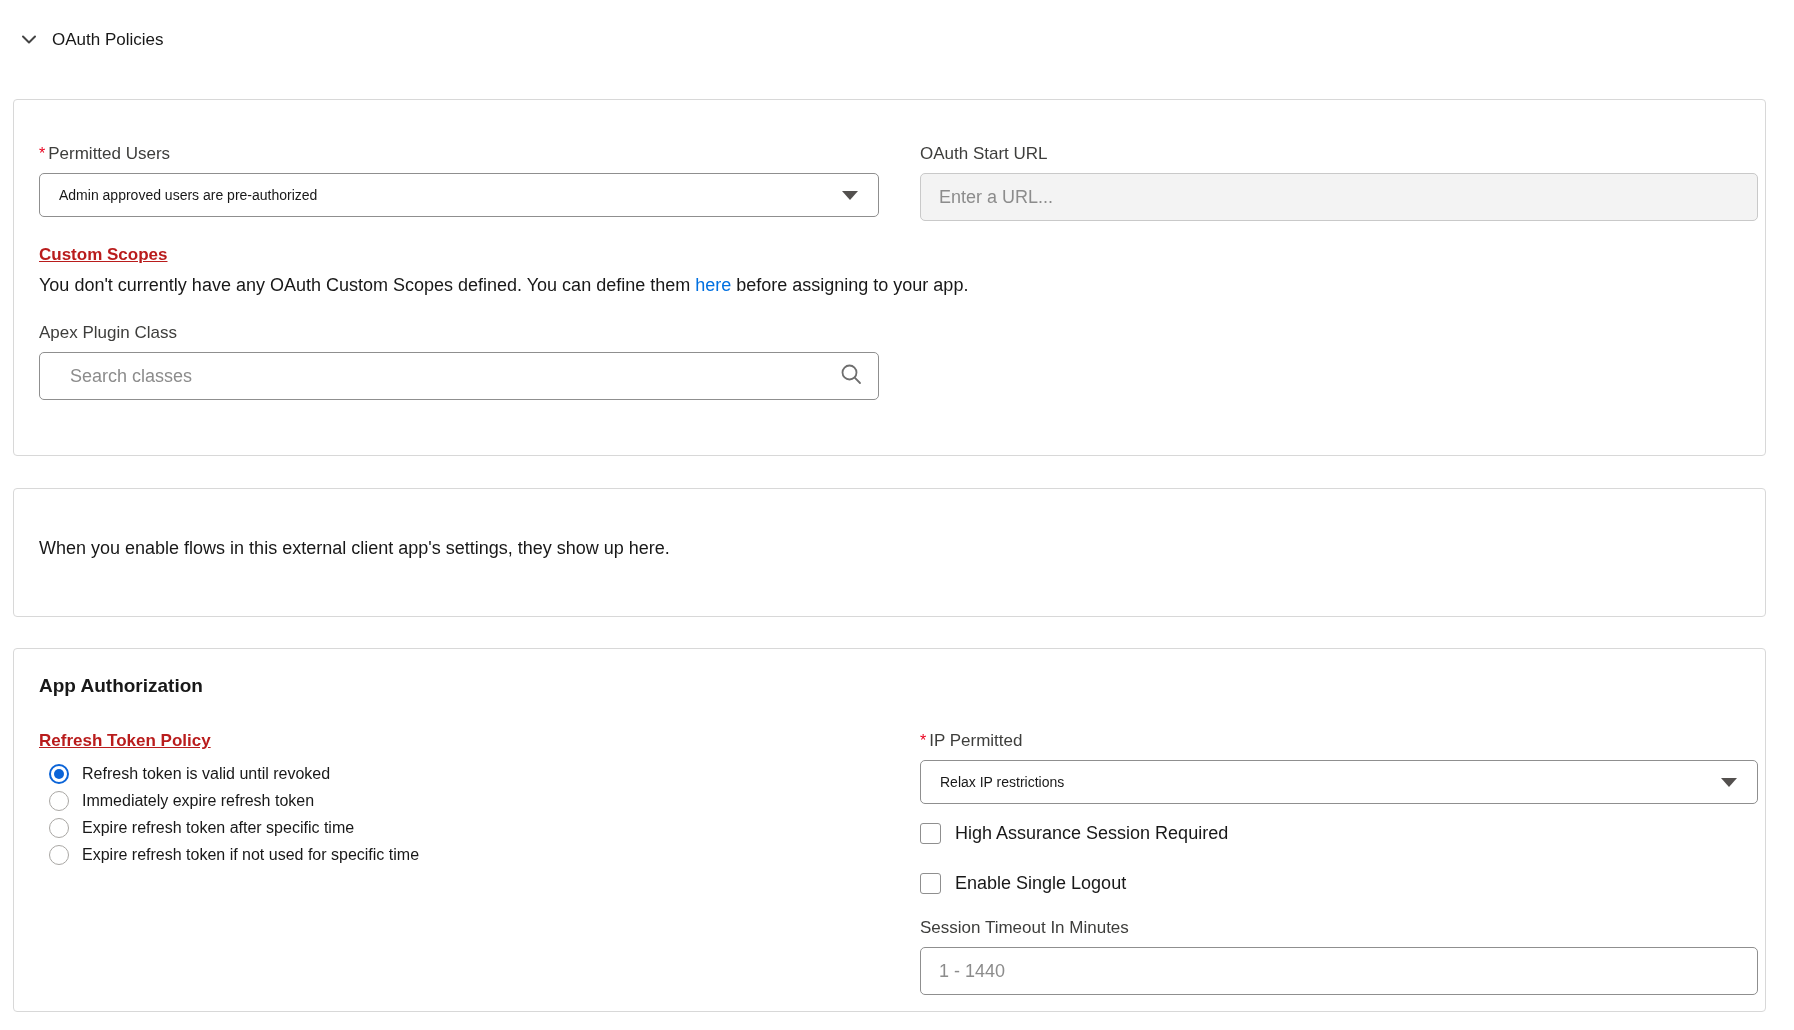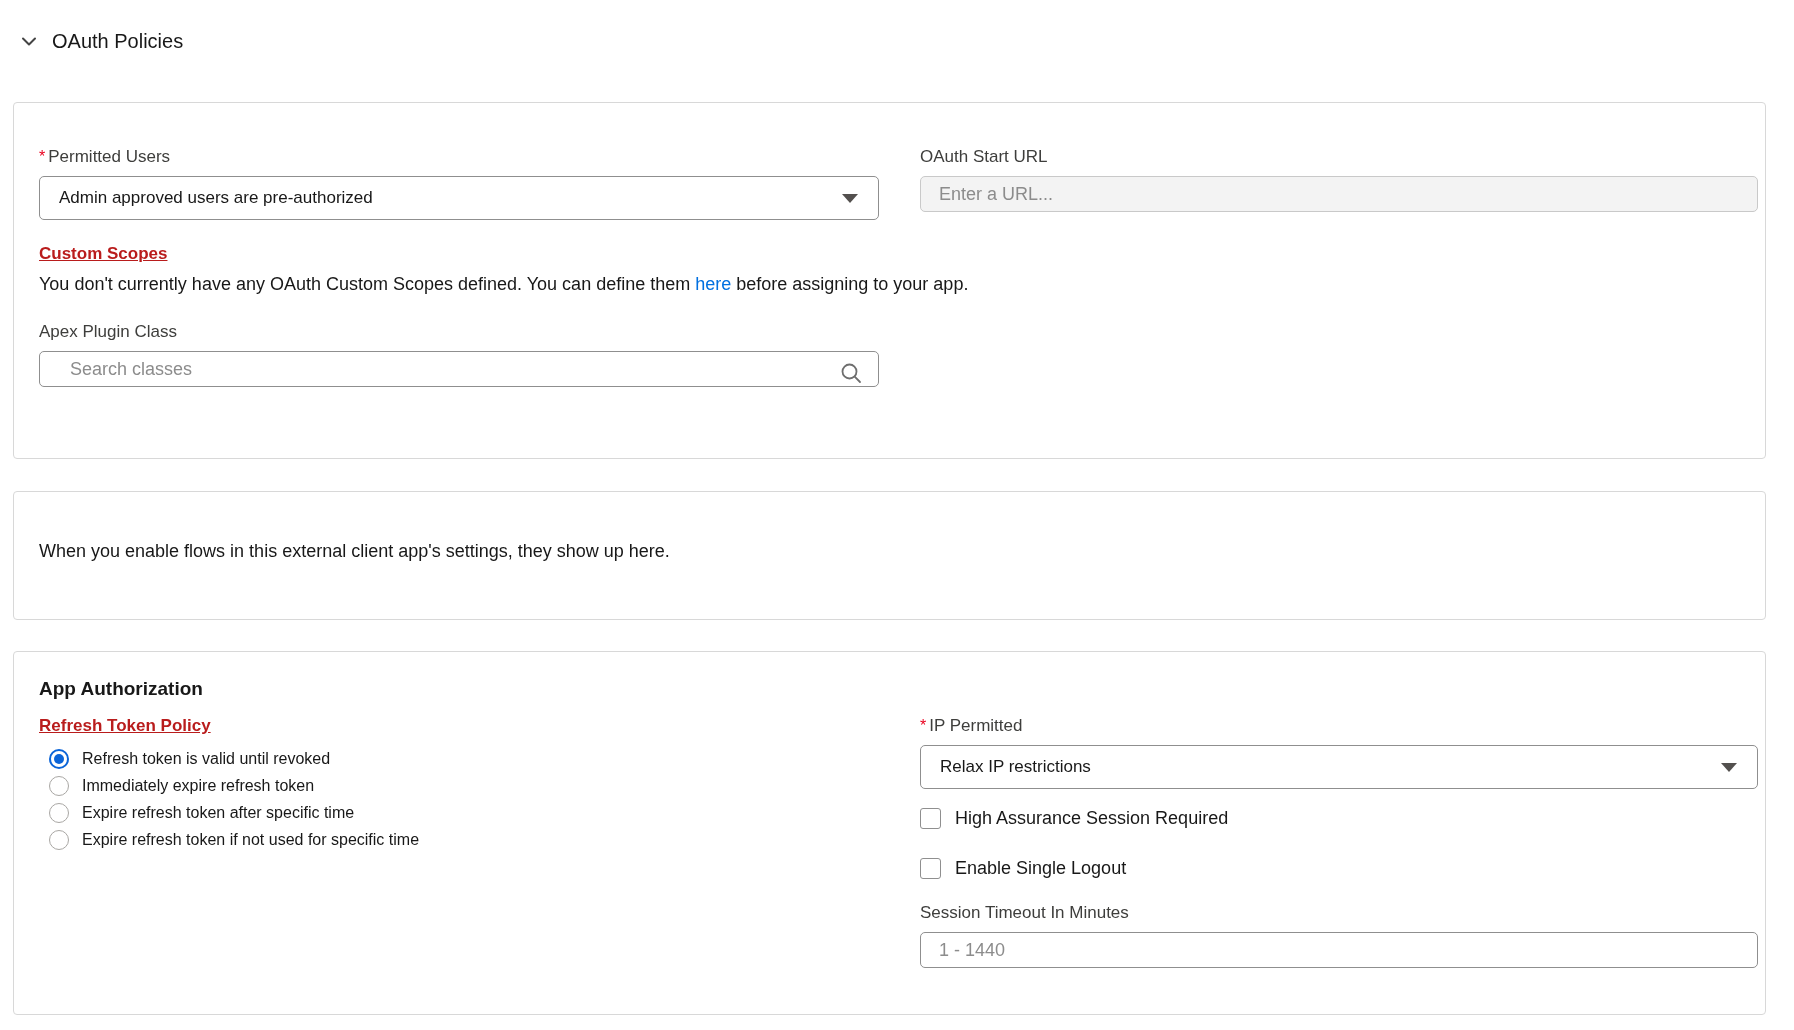--- a/index.html
+++ b/index.html
@@ -12,21 +12,21 @@
     position:relative;
   }
 
   
   .section-header {
     display:flex; align-items:center; gap:14px;
     margin:30px 0 0 20px;
     cursor:pointer;
   }
   .section-header .chev { display:flex; align-items:center; }
-  .section-title { font-size:20px; color:#181818; }
+  .section-title { font-size:17px; color:#181818; }
 
   
   .card {
     border:1px solid #d8d8d8;
     border-radius:4px;
     background:#fff;
     margin-left:13px;
     margin-right:28px;
   }
   .card1 { margin-top:49px; height:357px; padding:24px 0 0 25px; }
@@ -47,34 +47,34 @@
   }
   .req { color:#ea001e; font-size:16px; }
 
   .mini-title { font-size:17px; font-weight:bold; color:#b91c1c;text-decoration:underline; }
 
   
   .select-box {
     height:44px; border:1px solid #8f8f8f; border-radius:5px;
     display:flex; align-items:center;
     padding:0 20px 0 19px;
-    font-size:17px; color:#181818;
+    font-size:14px; color:#181818;
     background:#fff; cursor:pointer;
     position:relative;
   }
   .select-box .select-value { flex:1; }
   .caret {
     width:0; height:0;
     border-left:8px solid transparent;
     border-right:8px solid transparent;
     border-top:9px solid #53504e;
   }
 
   .text-input {
-    width:100%; height:36px;
+    width:100%; height:48px;
     border:1px solid #8f8f8f; border-radius:5px;
     font-size:18px; color:#181818;
     padding:0 18px;
     font-family:"Liberation Sans", sans-serif;
     outline:none; background:#fff;
   }
   .text-input::placeholder { color:#8c8c8c; opacity:1; }
   .text-input.disabled {
     background:#f3f3f3; border-color:#c9c9c9;
   }
@@ -183,21 +183,21 @@
   </div>
 </div>
 
 <div class="card card2">
   <div class="card-desc">When you enable flows in this external client app's settings, they show up here.</div>
 </div>
 
 <div class="card card3">
   <div class="card-title">App Authorization</div>
 
-  <div class="field-row" style="margin-top:16px;">
+  <div class="field-row" style="margin-top:34px;">
 
     <div class="col-left">
       <div class="mini-title">Refresh Token Policy</div>
       <div class="radio-group">
         <div class="radio-row">
           <span class="radio selected"></span>
           <span class="radio-label">Refresh token is valid until revoked</span>
         </div>
         <div class="radio-row">
           <span class="radio"></span>

